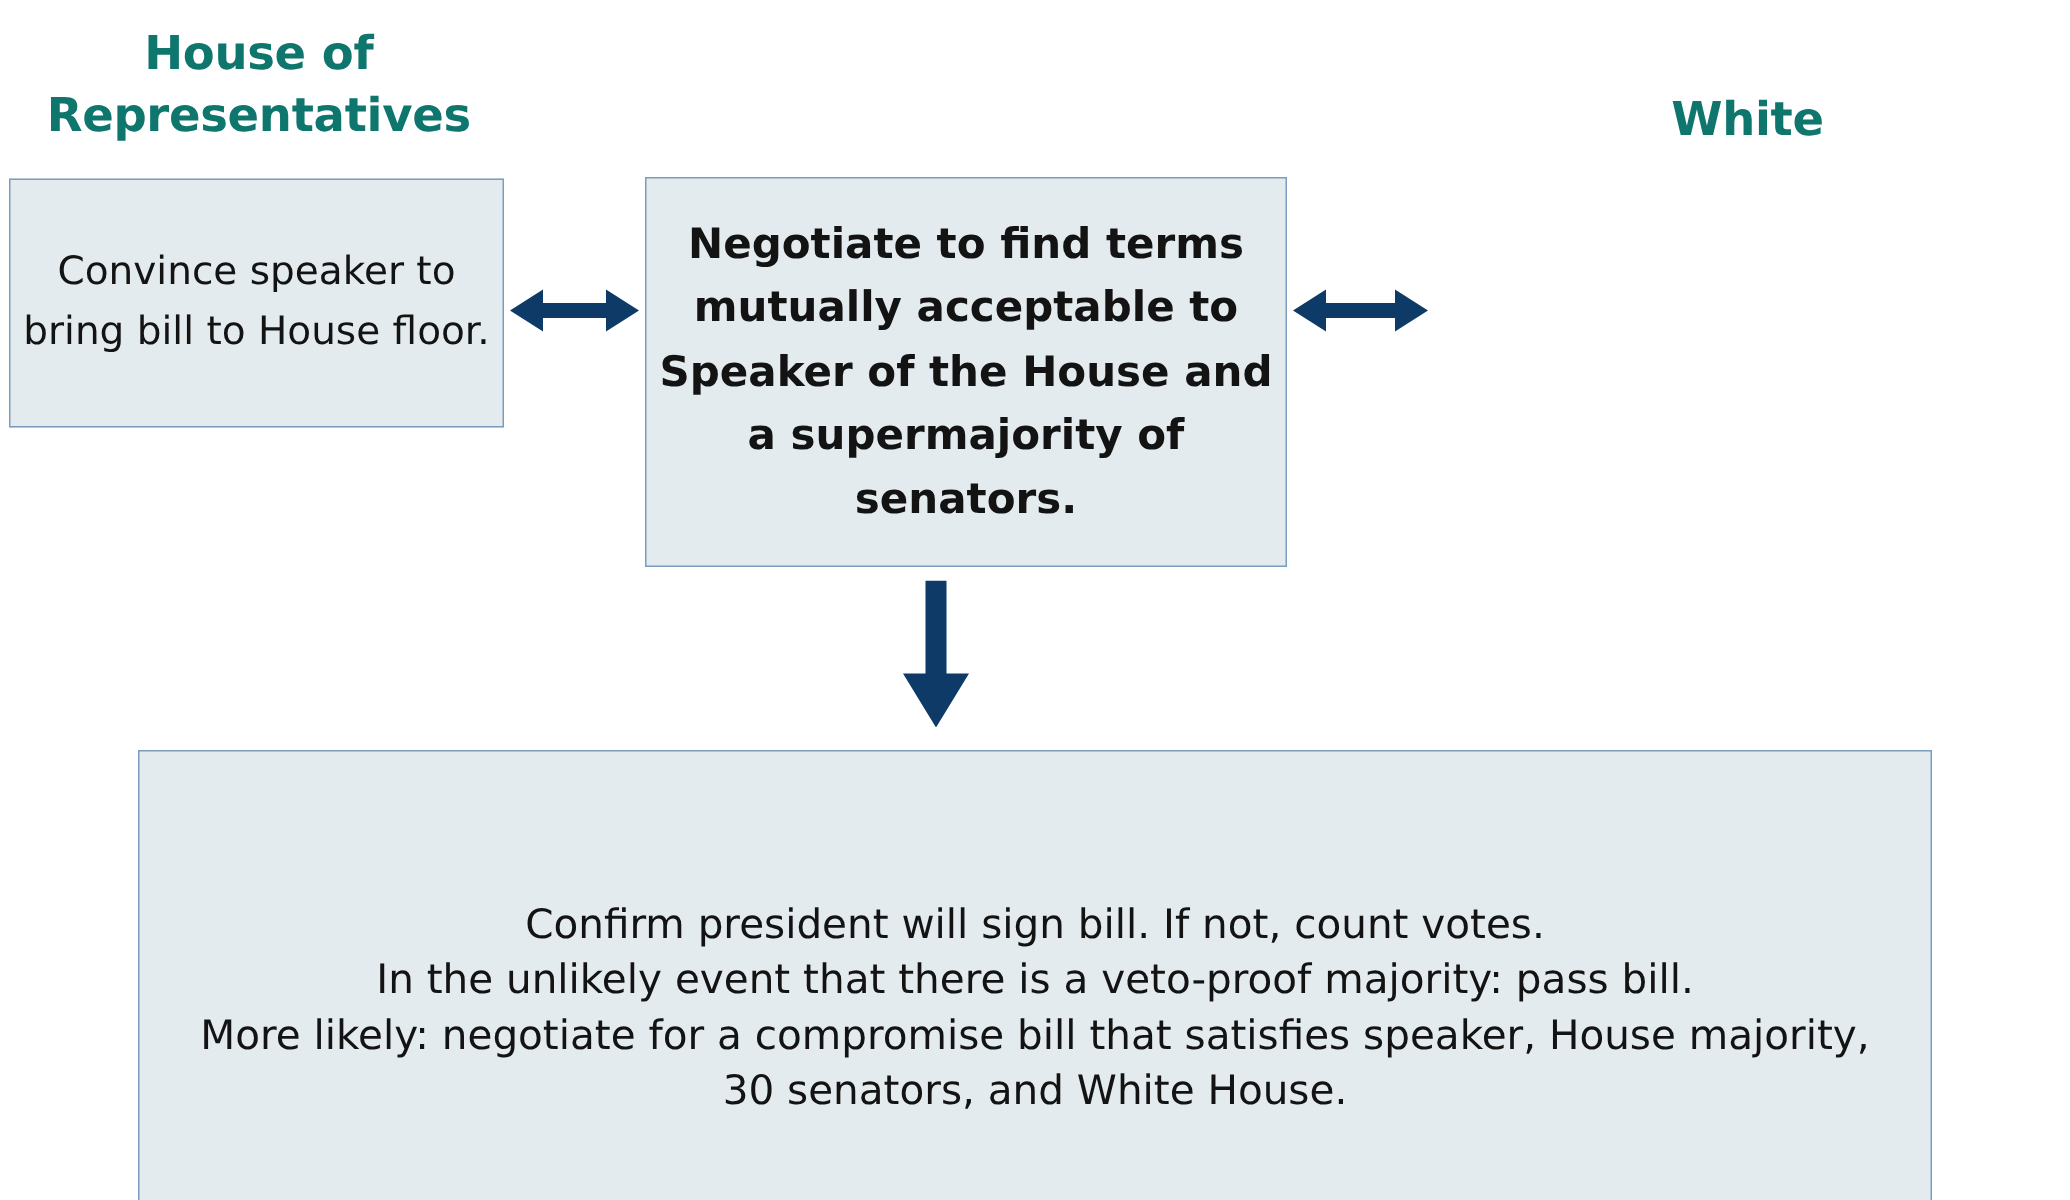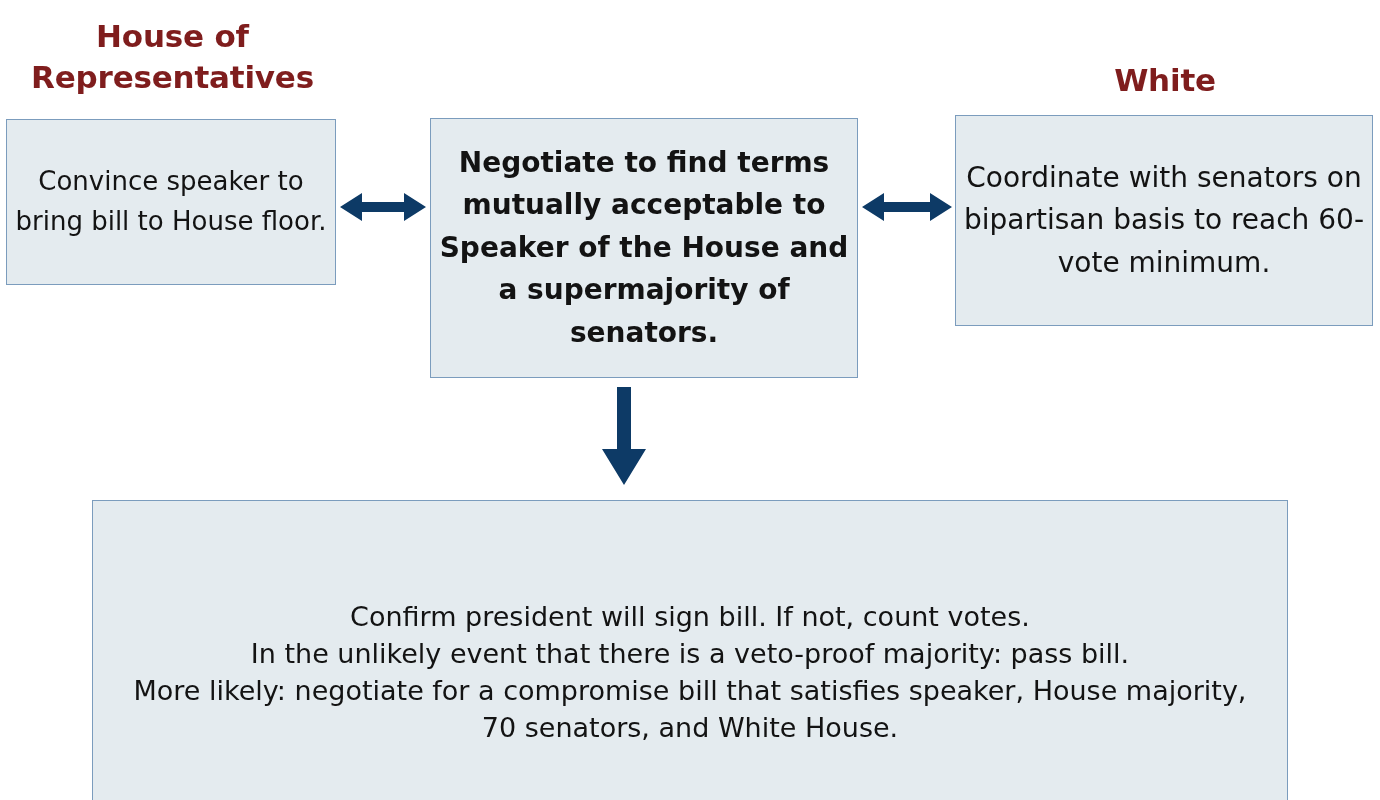--- a/index.html
+++ b/index.html
@@ -19,21 +19,21 @@
     position: absolute;
     left: 0; top: 0;
     width: 1380px;
     height: 800px;
   }
 
   
   .col-heading {
     position: absolute;
     text-align: center;
-    color: #7f1d1d;
+    color: #0f766e;
     font-family: "DejaVu Sans", "Liberation Sans", sans-serif;
     font-weight: bold;
     font-size: 31px;
     line-height: 1.33;
     letter-spacing: -0.2px;
   }
   #heading-house      { left: 0px;   top: 16px;  width: 345px; }
   #heading-negotiation{ left: 430px; top: 60px;  width: 430px; }
   #heading-senate     { left: 955px; top: 60px;  width: 420px; }
 
@@ -103,28 +103,25 @@
   <div class="col-heading" id="heading-senate">White</div>
 
   <div class="box" id="box-house">
     <span class="box-text">Convince speaker to bring bill to House floor.</span>
   </div>
 
   <div class="box" id="box-negotiation">
     <span class="box-text">Negotiate to find terms mutually acceptable to Speaker of the House and a supermajority of senators.</span>
   </div>
 
-  <div class="box" id="box-senate">
-    <span class="box-text">Coordinate with senators on bipartisan basis to reach 60-vote minimum.</span>
-  </div>
 
   <div class="box" id="box-outcome">
     <span class="para">Confirm president will sign bill. If not, count votes.</span>
     <span class="para">In the unlikely event that there is a veto-proof majority: pass bill.</span>
-    <span class="para">More likely: negotiate for a compromise bill that satisfies speaker, House majority, 70 senators, and White House.</span>
+    <span class="para">More likely: negotiate for a compromise bill that satisfies speaker, House majority, 30 senators, and White House.</span>
   </div>
 
   <div class="arrow" id="arrow-house-negotiation">
     <svg width="86" height="42" viewBox="0 0 86 42" xmlns="http://www.w3.org/2000/svg">
       <polygon points="0,21 22,7 22,16 64,16 64,7 86,21 64,35 64,26 22,26 22,35" fill="#0d3a66"></polygon>
     </svg>
   </div>
 
   <div class="arrow" id="arrow-negotiation-senate">
     <svg width="90" height="42" viewBox="0 0 90 42" xmlns="http://www.w3.org/2000/svg">

